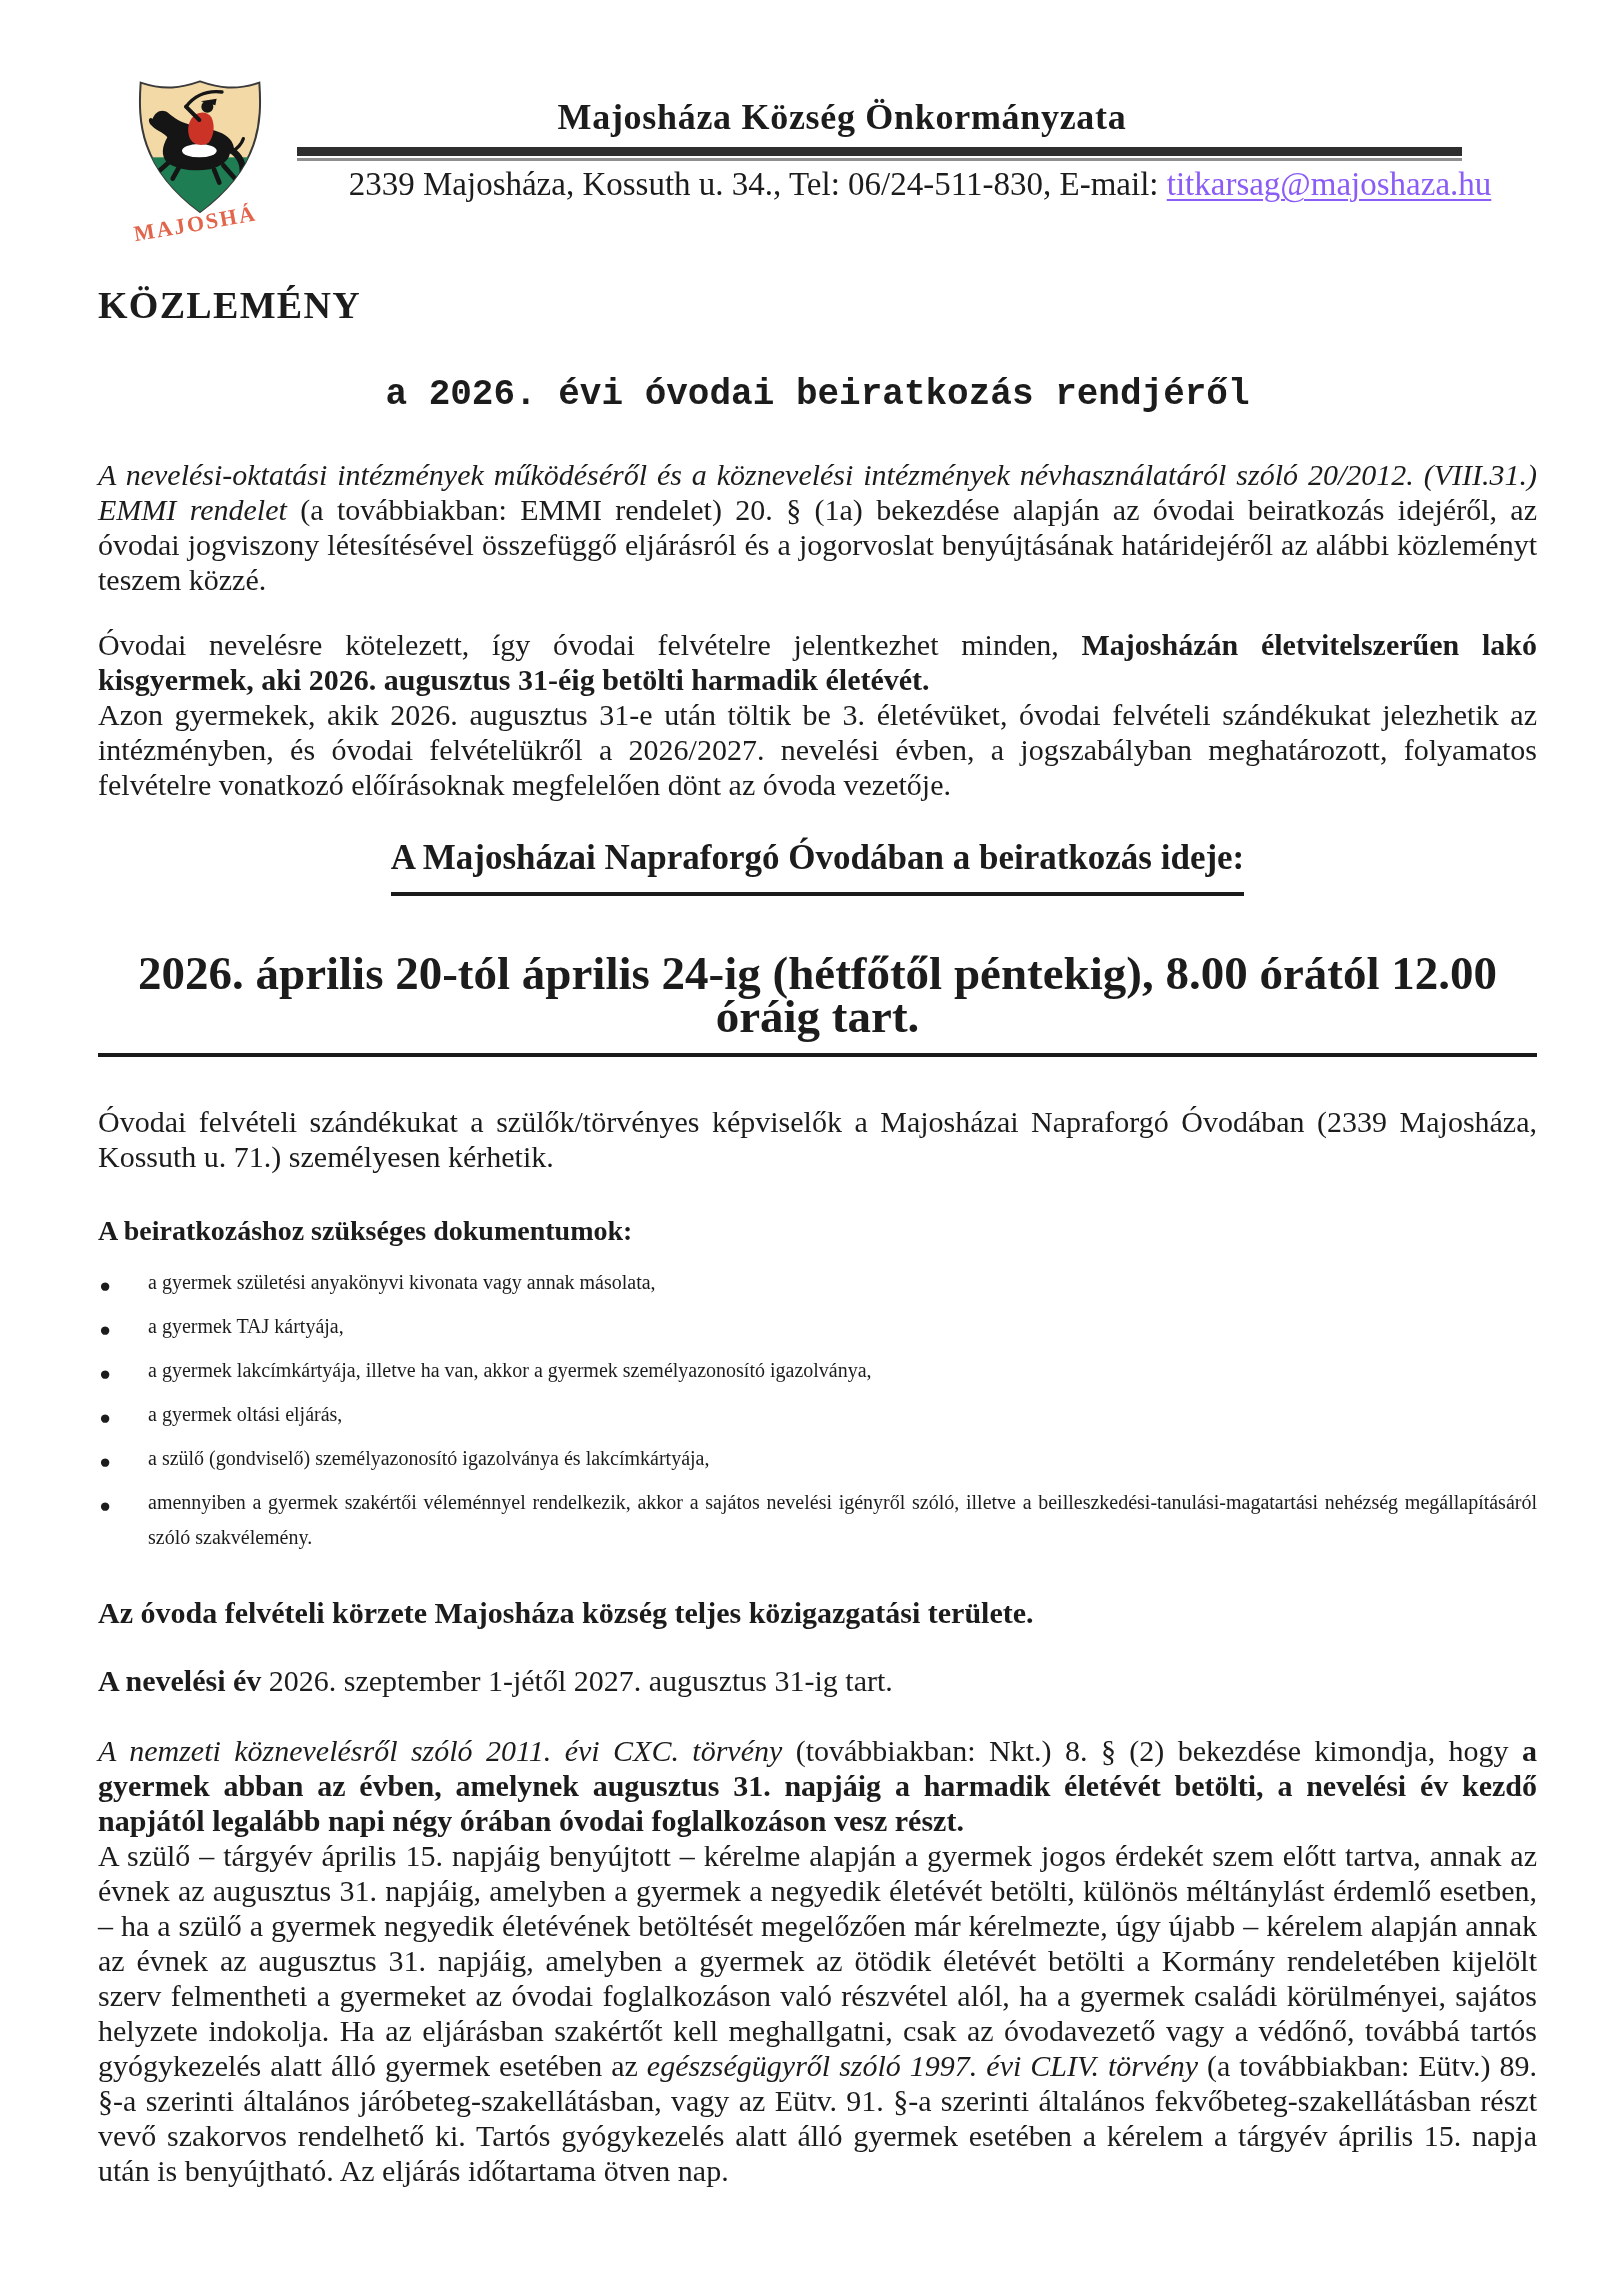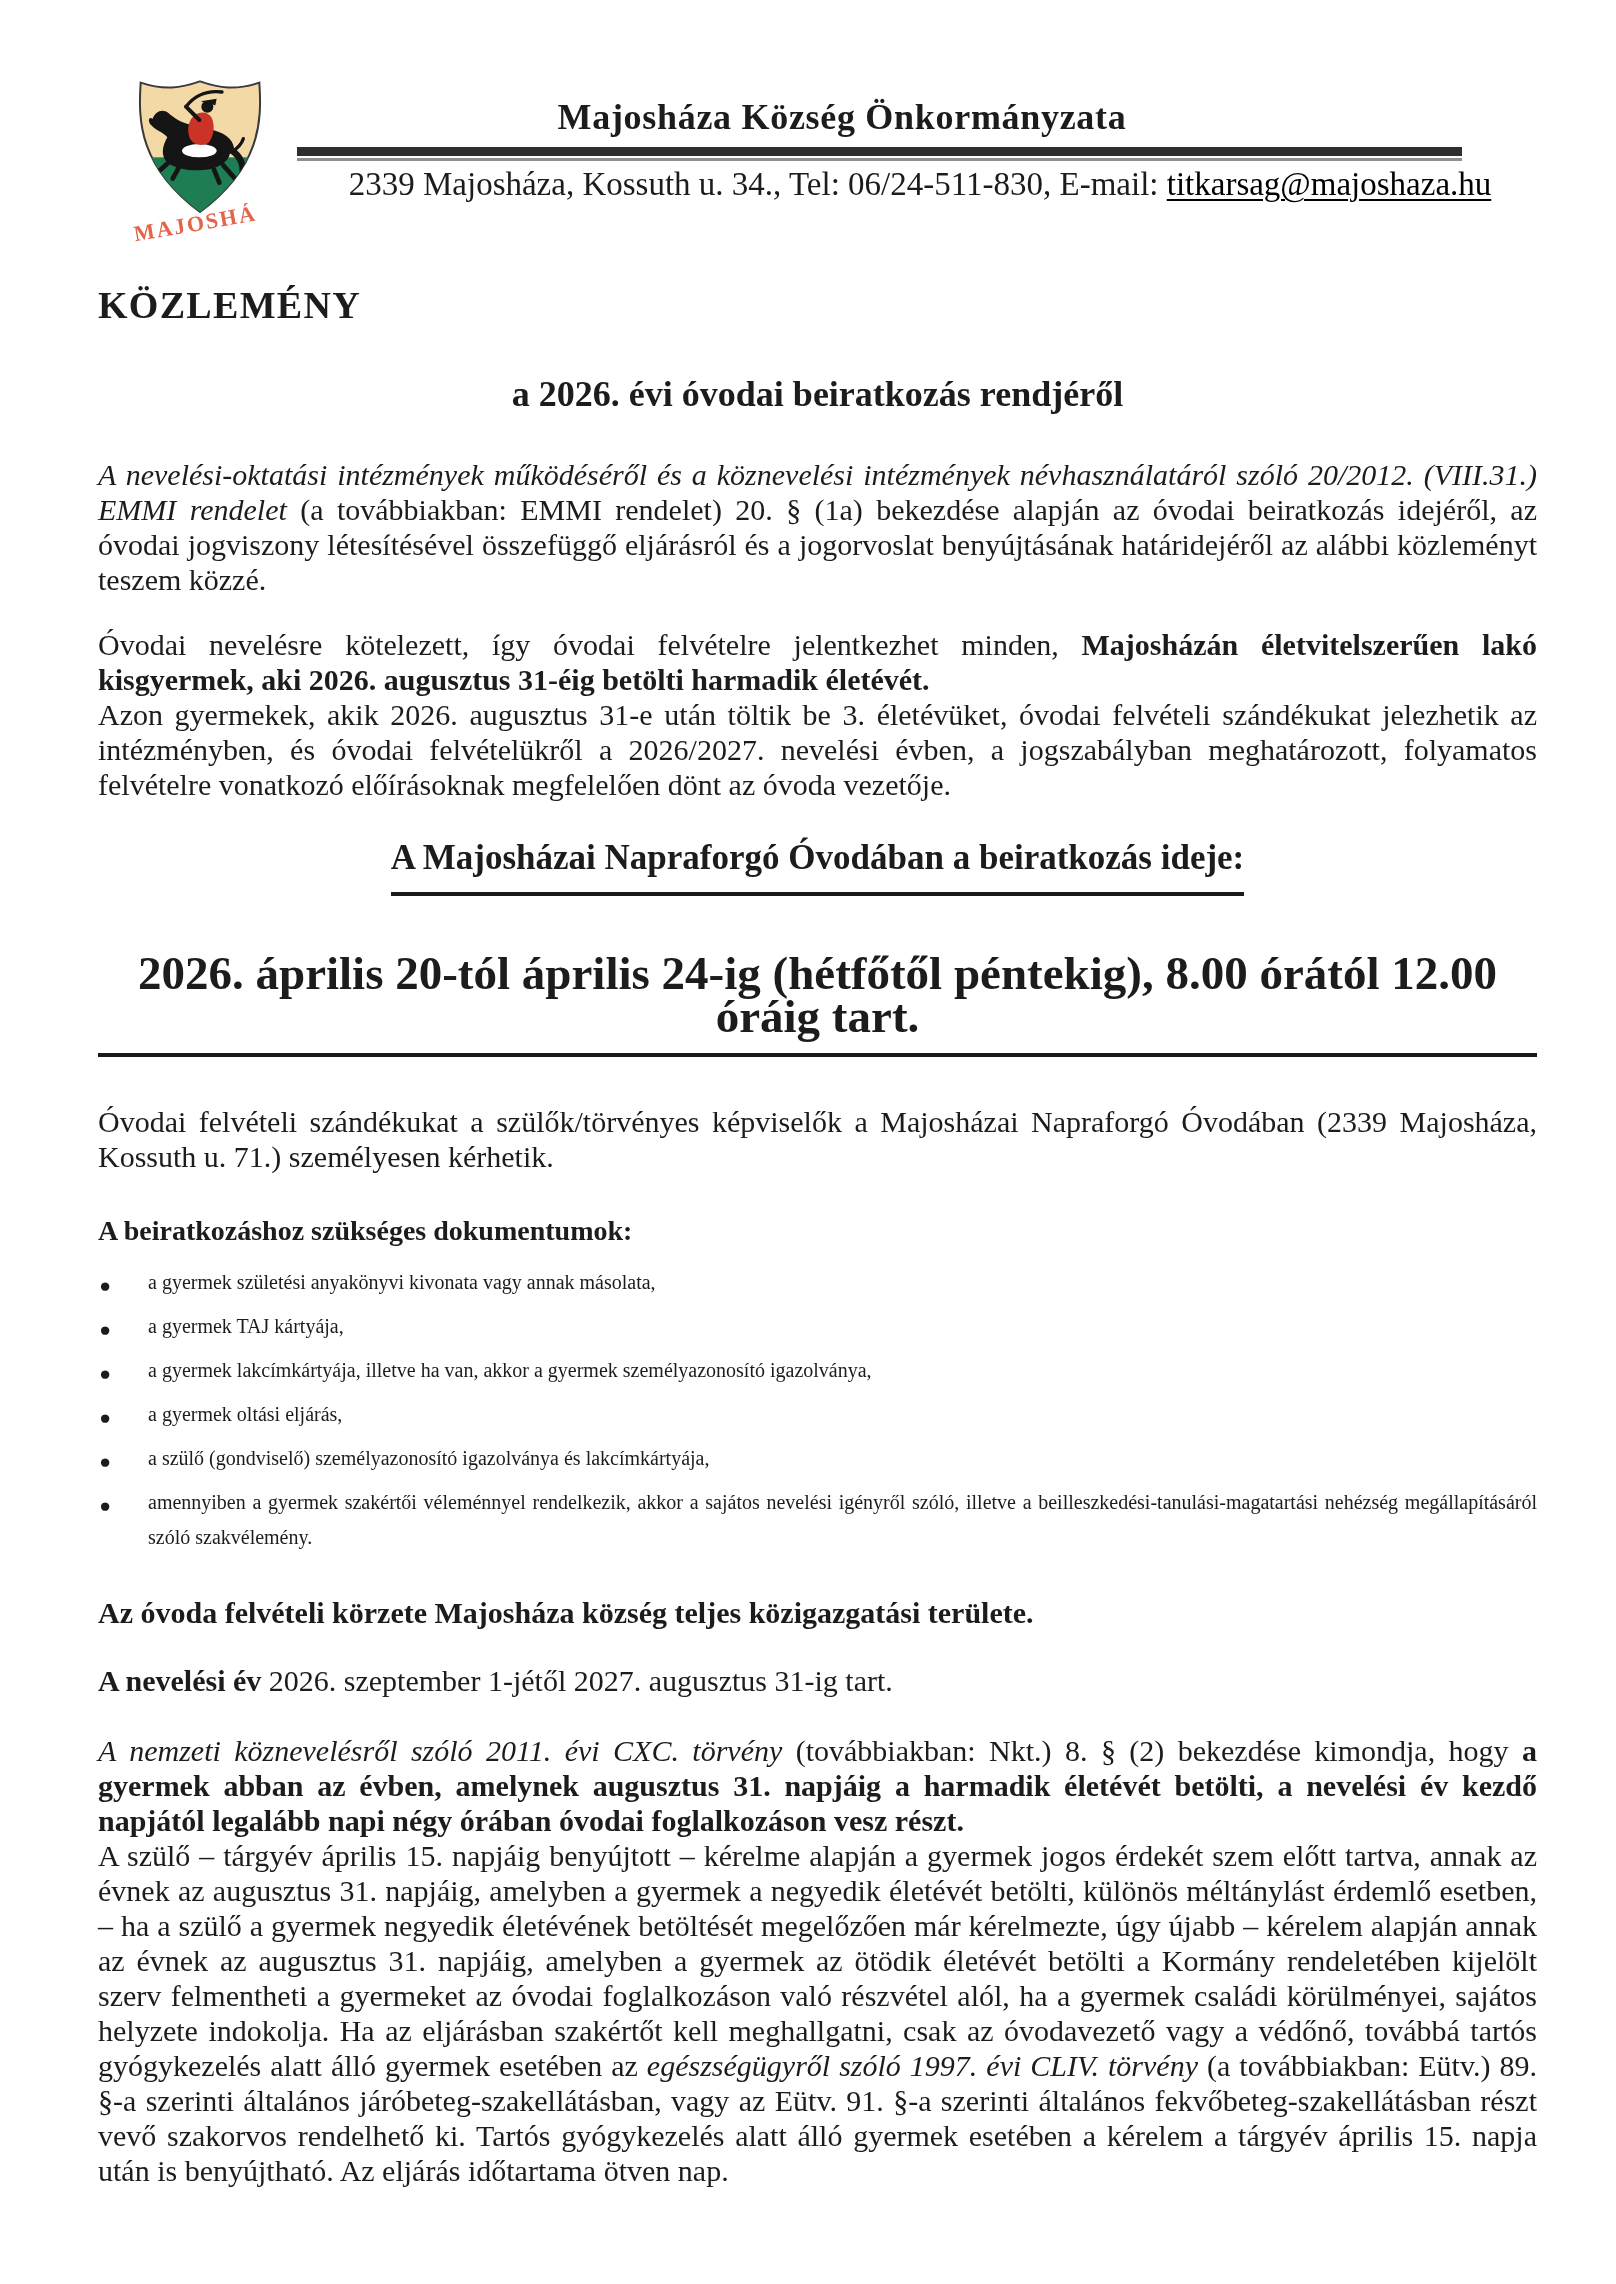--- a/index.html
+++ b/index.html
@@ -23,28 +23,28 @@
     position:absolute;top:147px;left:297px;width:1165px;height:8.5px;
     background:#2e2e2e;
   }
   .header-rule::after{
     content:"";position:absolute;left:0;top:11px;width:100%;height:2.6px;background:#8f8f8f;
   }
   .address-line{
     position:absolute;top:166px;left:112px;width:1616px;
     text-align:center;font-size:33px;
   }
-  .email-link{color:#000000;text-decoration:underline;text-decoration-thickness:2px;text-underline-offset:3.9px;}
+  .email-link{color:#8b5cf6;text-decoration:underline;text-decoration-thickness:2px;text-underline-offset:3.9px;}
   
   .content{position:absolute;top:285px;left:98px;width:1439px;}
   .doc-title{
     margin:0;font-size:38px;font-weight:bold;letter-spacing:1.3px;line-height:40px;
   }
   .doc-subtitle{
-    margin:50px 0 0 0;text-align:center;font-size:36px;font-weight:bold;line-height:39px;
+    margin:50px 0 0 0;text-align:center;font-size:36px;font-weight:bold;line-height:39px;font-family:Liberation Mono, monospace;
   }
   .para{
     margin:0;font-size:30px;line-height:35px;text-align:justify;
   }
   .p-intro{margin-top:43px;}
   .p-elig{margin-top:30px;}
   .b{font-weight:bold;}
   .i{font-style:italic;}
   .center-head{margin-top:36px;text-align:center;font-size:35px;font-weight:bold;line-height:39px;}
   .center-head .u,

